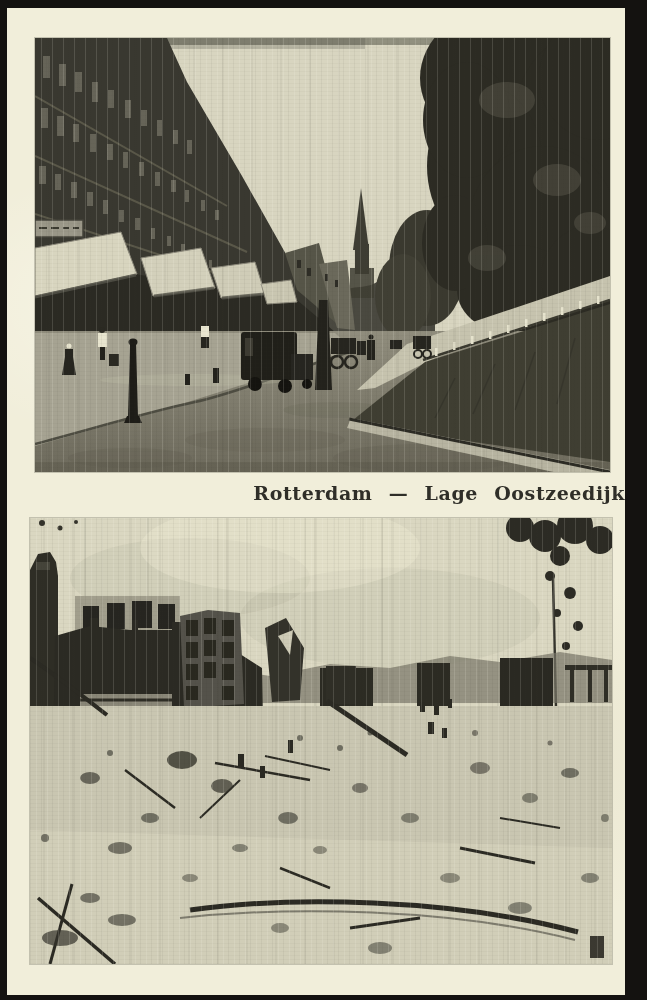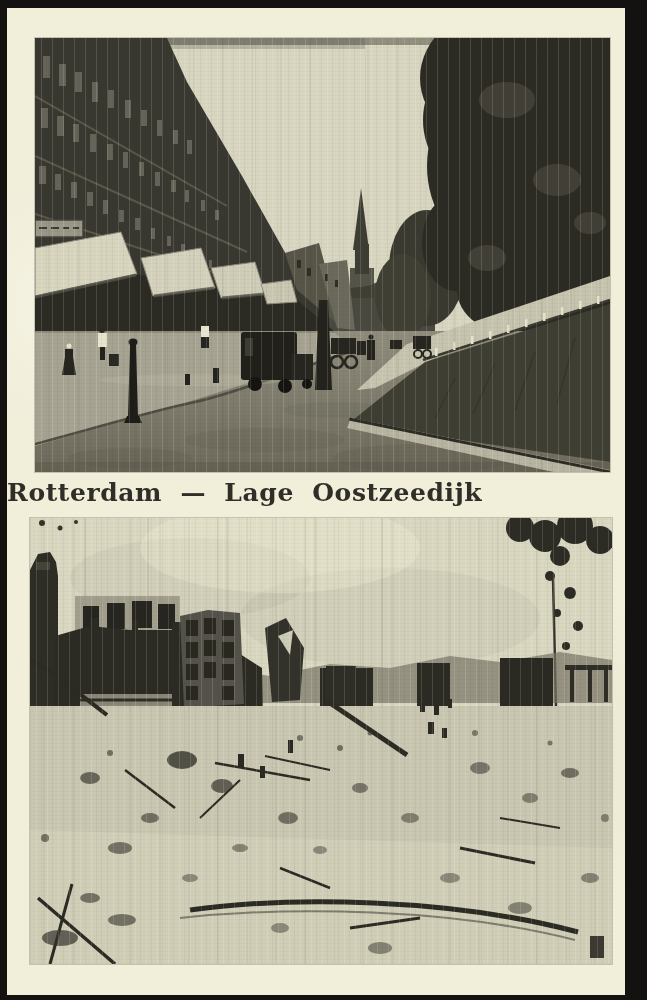--- a/index.html
+++ b/index.html
@@ -26,22 +26,22 @@
     position:absolute;inset:0;pointer-events:none;
     background:
       repeating-linear-gradient(90deg, rgba(52,50,40,.055) 0 1px, transparent 1px 6px,
         rgba(250,248,235,.14) 6px 7px, transparent 7px 11px),
       repeating-linear-gradient(90deg, transparent 0 13px, rgba(52,50,40,.05) 13px 15px,
         transparent 15px 29px),
       repeating-linear-gradient(0deg, rgba(52,50,40,.03) 0 1px, transparent 1px 4px);
   }
   .caption{
     position:absolute;left:0;top:464px;width:100%;height:42px;line-height:42px;
-    text-align:left;color:var(--ink,#2f2e28);
-    font-size:25px;font-weight:700;letter-spacing:.6px;word-spacing:9px;
+    text-align:right;color:var(--ink,#2f2e28);
+    font-size:19px;font-weight:700;letter-spacing:.6px;word-spacing:9px;
   }
 </style>
 </head>
 <body>
 
 <div id="stage">
   <div class="postcard">
 
     <div class="photo photo-top" title="street-scene-with-shops-church-spire-and-dike">
       <svg width="575" height="434" viewBox="0 0 575 434">

